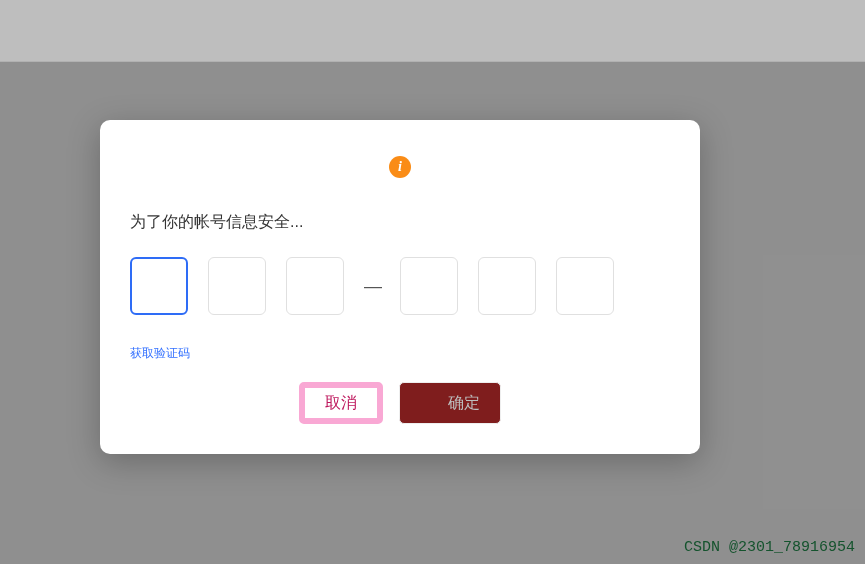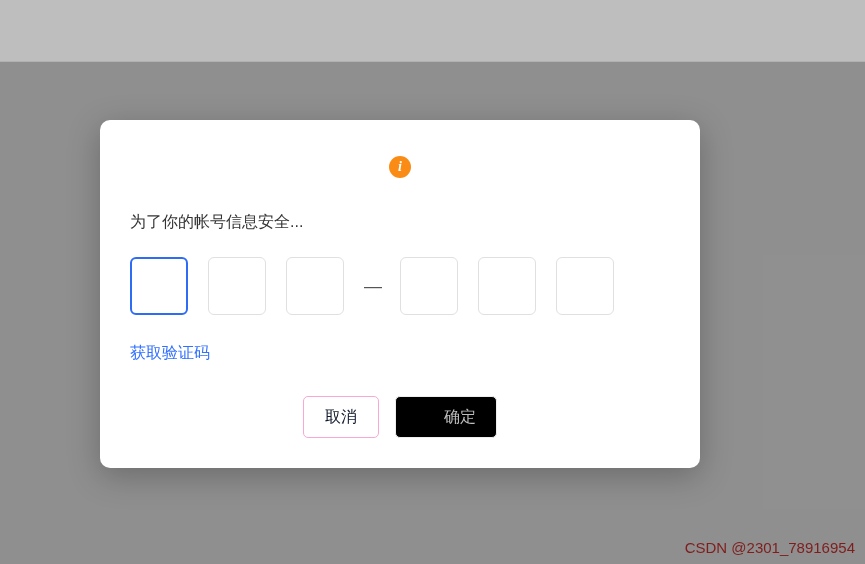--- a/index.html
+++ b/index.html
@@ -90,60 +90,60 @@
       border: 2px solid #2e6cf6;
     }
     .dash {
       color: #555;
       font-size: 18px;
       letter-spacing: -2px;
       flex-shrink: 0;
     }
     .get-code {
       color: #3370ff;
-      font-size: 16px;
+      font-size: 12px;
       cursor: pointer;
       display: inline-block;
-      margin-bottom: 32px;
+      margin-bottom: 20px;
     }
     .modal-footer {
       display: flex;
       justify-content: center;
       gap: 16px;
     }
     .btn {
       min-width: 76px;
       height: 42px;
       padding: 0 20px;
       border-radius: 5px;
       font-size: 16px;
       cursor: pointer;
       display: flex;
       align-items: center;
       justify-content: center;
     }
     .btn-cancel {
       background: #fff;
-      border: 1px solid #f9a8d4;
-      color: #0f172a;
+      border: 6px solid #f9a8d4;
+      color: #be185d;
     }
     .btn-confirm {
-      background: #000000;
+      background: #7f1d1d;
       border: 1px solid #eeeeee;
       color: #bdbdbd;
       cursor: not-allowed;
       padding-left: 48px;
     }
     .watermark {
       position: absolute;
       bottom: 8px;
       right: 10px;
       font-size: 15px;
-      color: #7f1d1d;
-      font-family: Liberation Sans, sans-serif;
+      color: #14532d;
+      font-family: Liberation Mono, monospace;
     }
   </style>
 </head>
 <body>
 
 <div class="top-bar"></div>
 <div class="overlay"></div>
 
 <div class="modal">
   <div class="modal-header">

